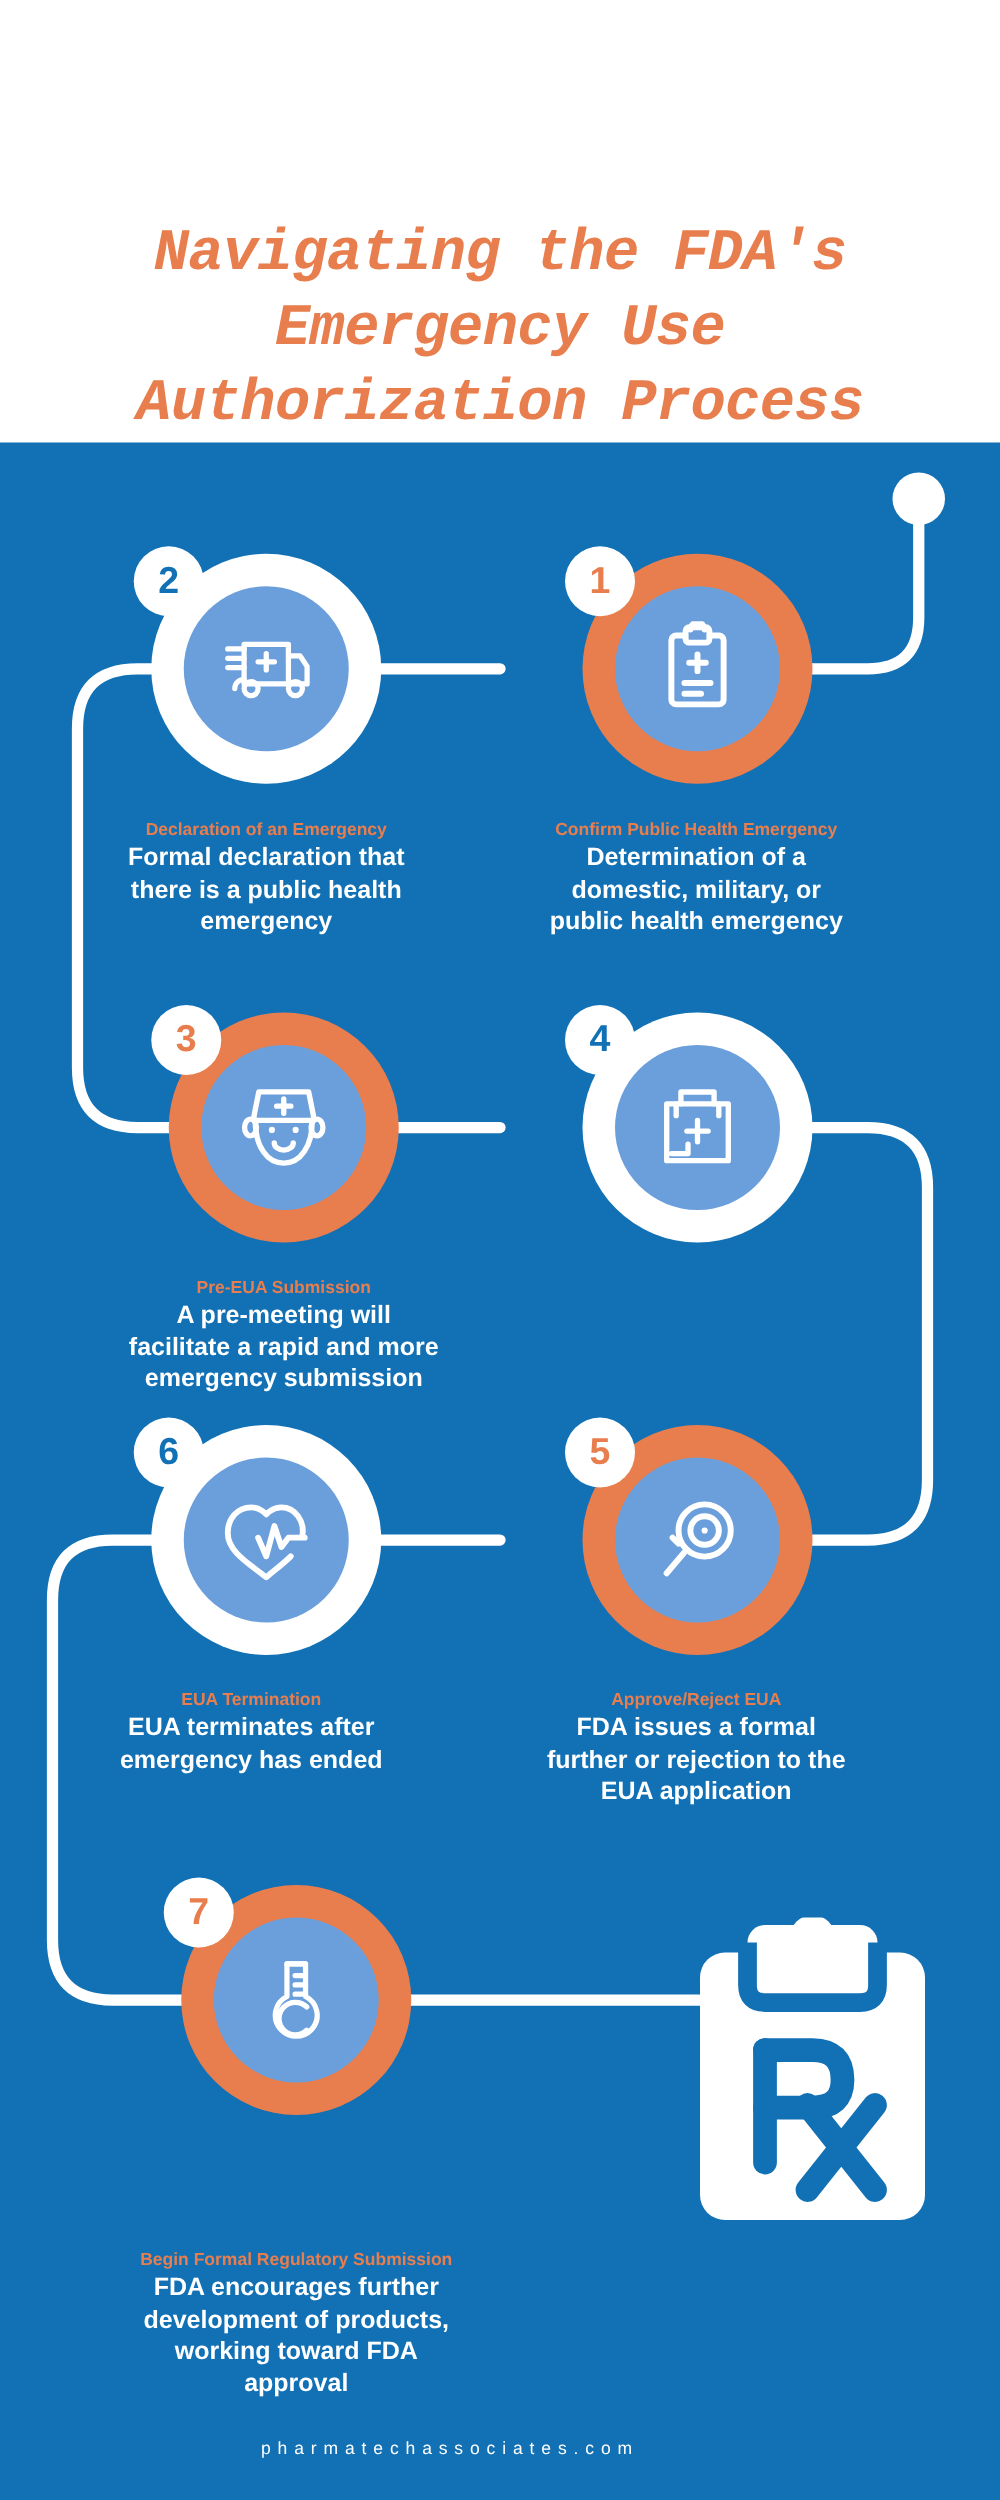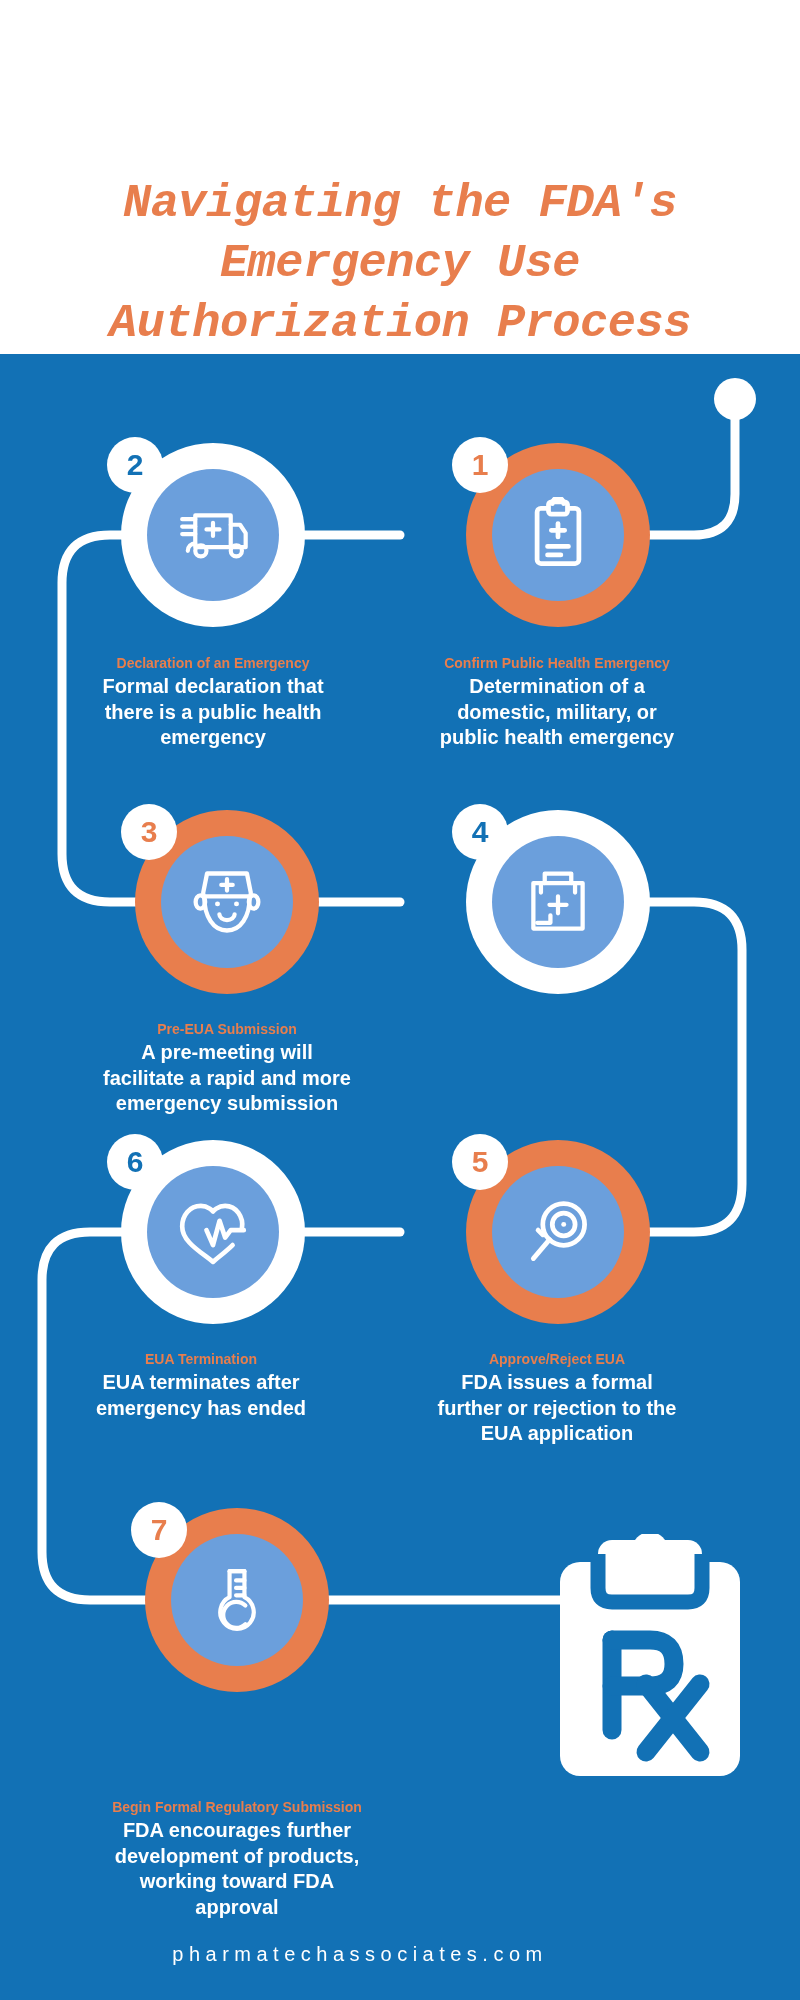--- a/index.html
+++ b/index.html
@@ -123,21 +123,21 @@
     width:200px; height:250px;
   }
 
   
   .footer {
     position:absolute;
     left:0; bottom:34px;
     width:720px;
     text-align:center;
     color:#ffffff;
-    font-size:20px;
+    font-size:14px;
     letter-spacing:5.5px;
   }
 </style>
 </head>
 <body>
 
 <div class="infographic">
 
   <div class="header">
     <div class="title">Navigating the FDA's Emergency Use Authorization Process</div>

